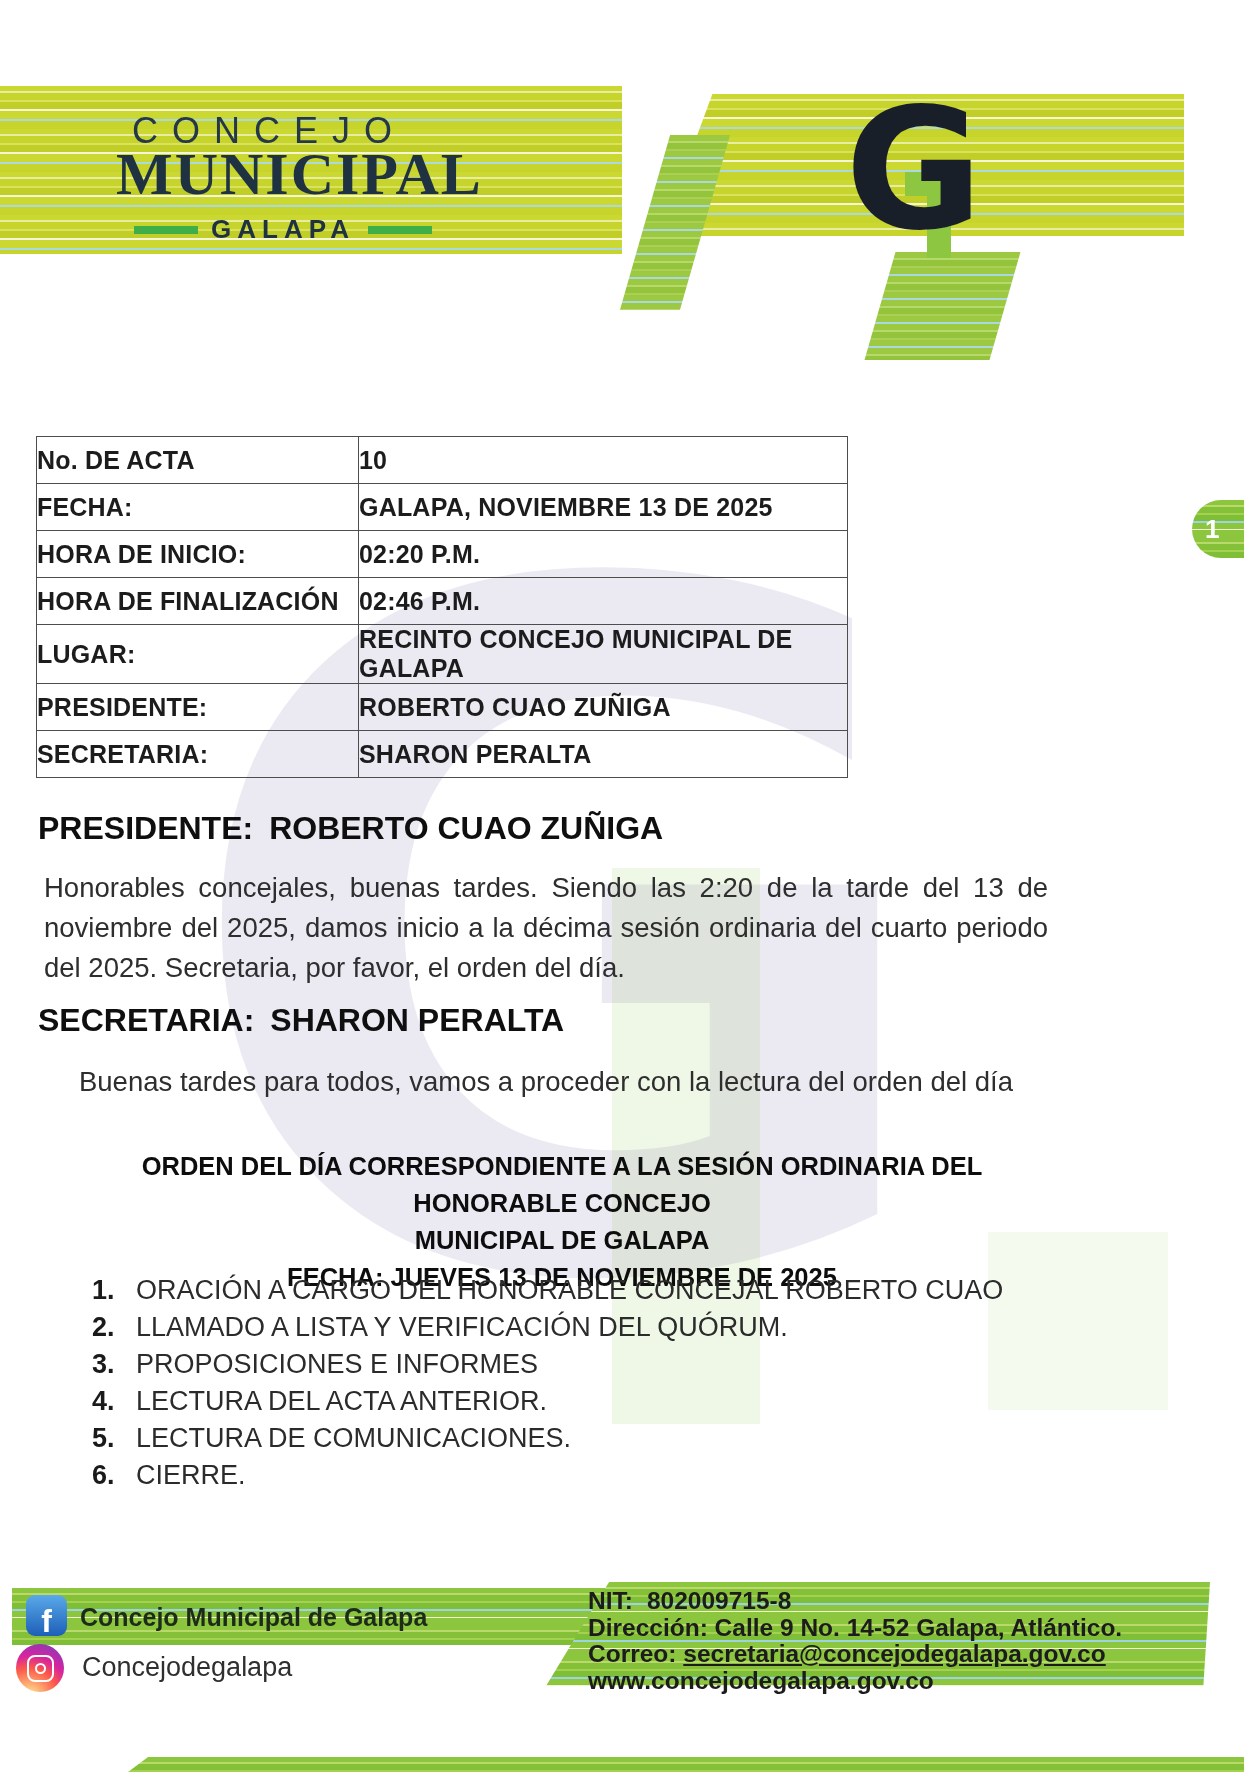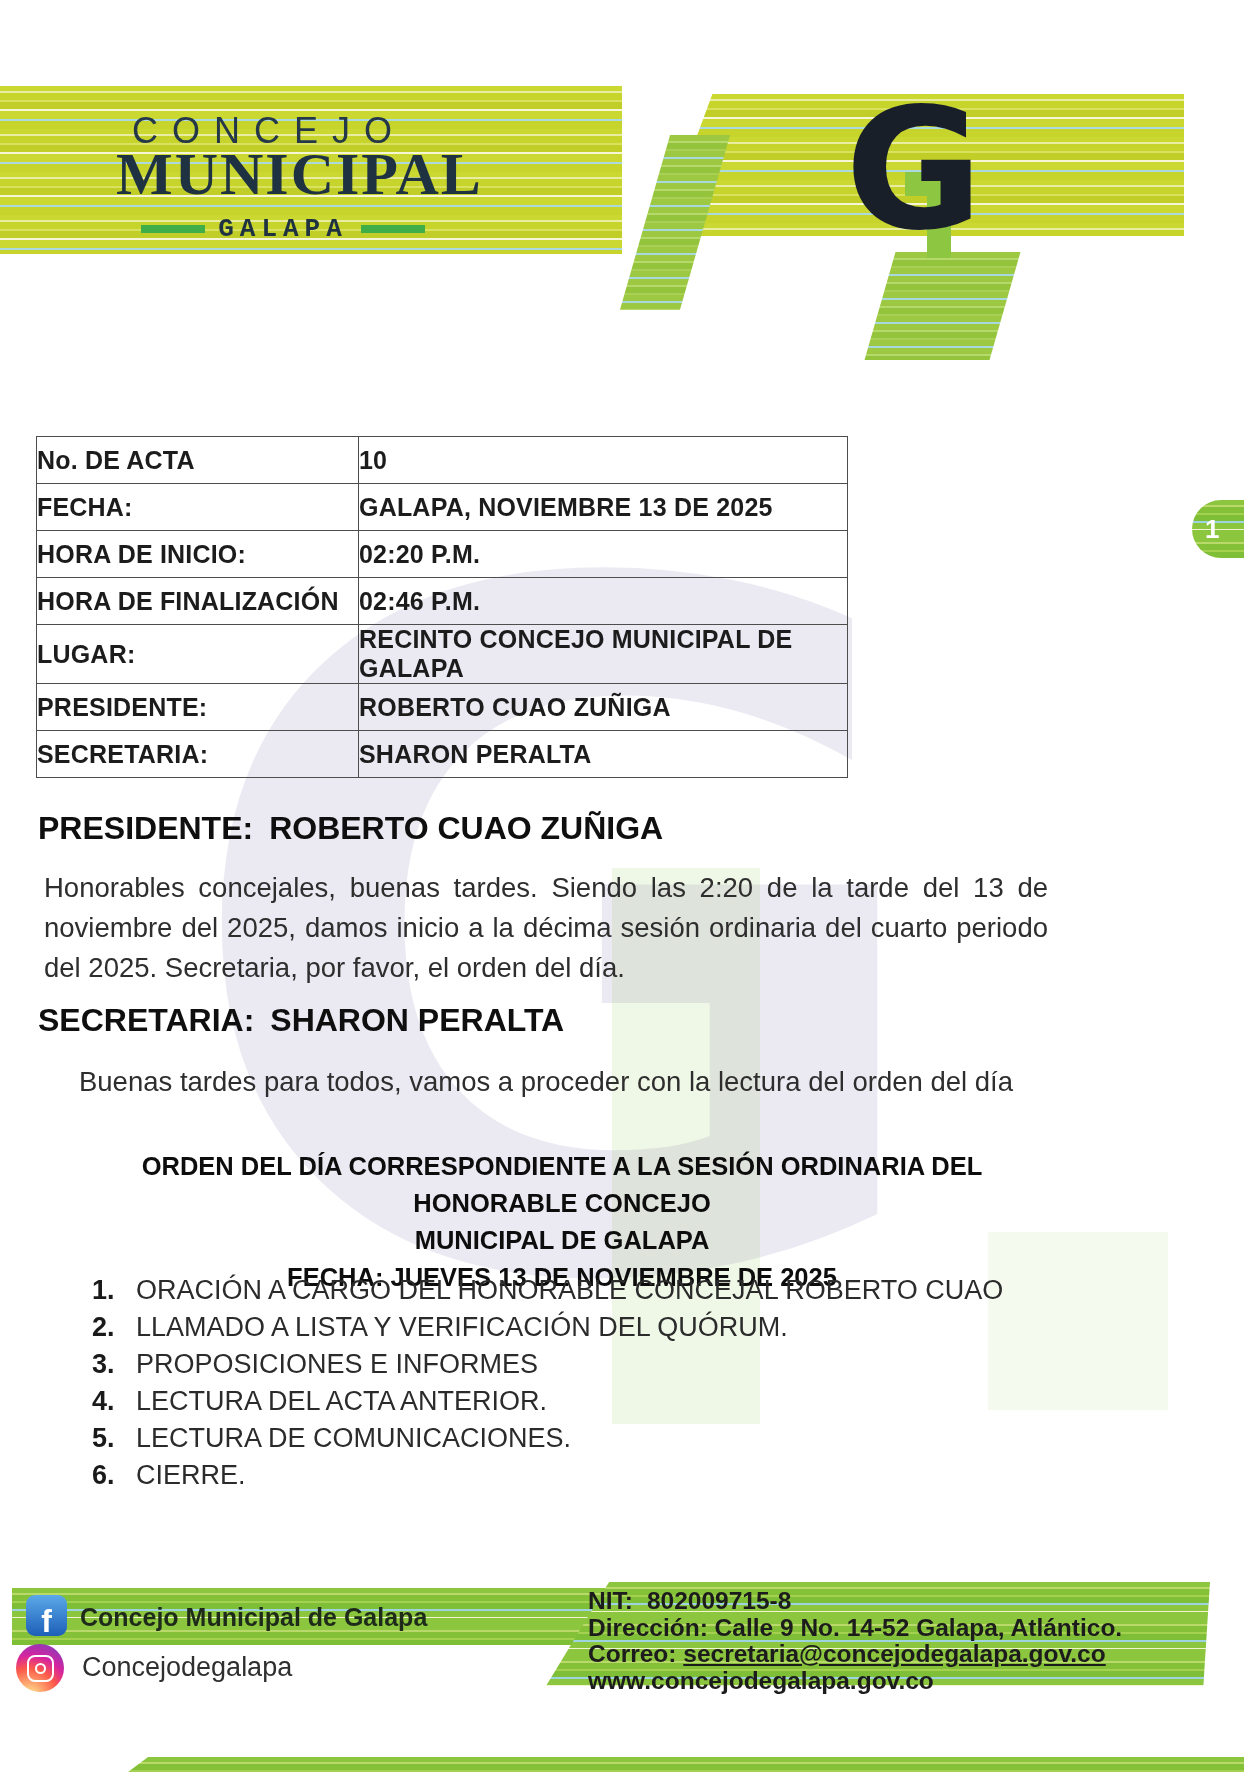--- a/index.html
+++ b/index.html
@@ -42,21 +42,21 @@
   .hdr-band-right { position:absolute; z-index:1; left:660px; top:94px; width:524px; height:142px;
                     clip-path:polygon(10% 0,100% 0,100% 100%,0 100%); }
   .hdr-slash-mid   { position:absolute; z-index:1; left:645px; top:135px; width:60px;  height:175px; transform:skewX(-16deg); }
   .hdr-slash-under { position:absolute; z-index:1; left:880px; top:252px; width:125px; height:108px; transform:skewX(-16deg); }
 
   .org-line1 { position:absolute; z-index:2; left:132px; top:110px; font-size:36px; letter-spacing:14px;
                color:#25384a; font-weight:400; }
   .org-line2 { position:absolute; z-index:2; left:116px; top:144px; font-size:60px; line-height:1;
                font-family:"Liberation Serif","DejaVu Serif",serif; font-weight:700; color:#1f3242; letter-spacing:2px; }
   .org-line3-row { position:absolute; z-index:2; left:118px; top:214px; width:330px; display:flex;
-                   align-items:center; justify-content:center; gap:13px;font-family:Liberation Mono, monospace; }
+                   align-items:center; justify-content:center; gap:13px; }
   .org-dash { width:64px; height:8px; background:#3fae49; }
   .org-line3 { font-size:26px; font-weight:700; color:#1f3242; letter-spacing:6px; }
 
   .logo-g-bar  { position:absolute; z-index:2; left:905px; top:172px; width:58px; height:24px; background:#8dc641; }
   .logo-g-stem { position:absolute; z-index:2; left:927px; top:172px; width:24px; height:86px; background:#8dc641; }
   .logo-g-text { position:absolute; z-index:3; left:845px; top:86px; font-size:168px; line-height:1;
                  font-weight:800; font-family:"DejaVu Sans",sans-serif; color:#181f29; }
 
   
   .page-badge { position:absolute; z-index:2; left:1192px; top:500px; width:52px; height:58px;

